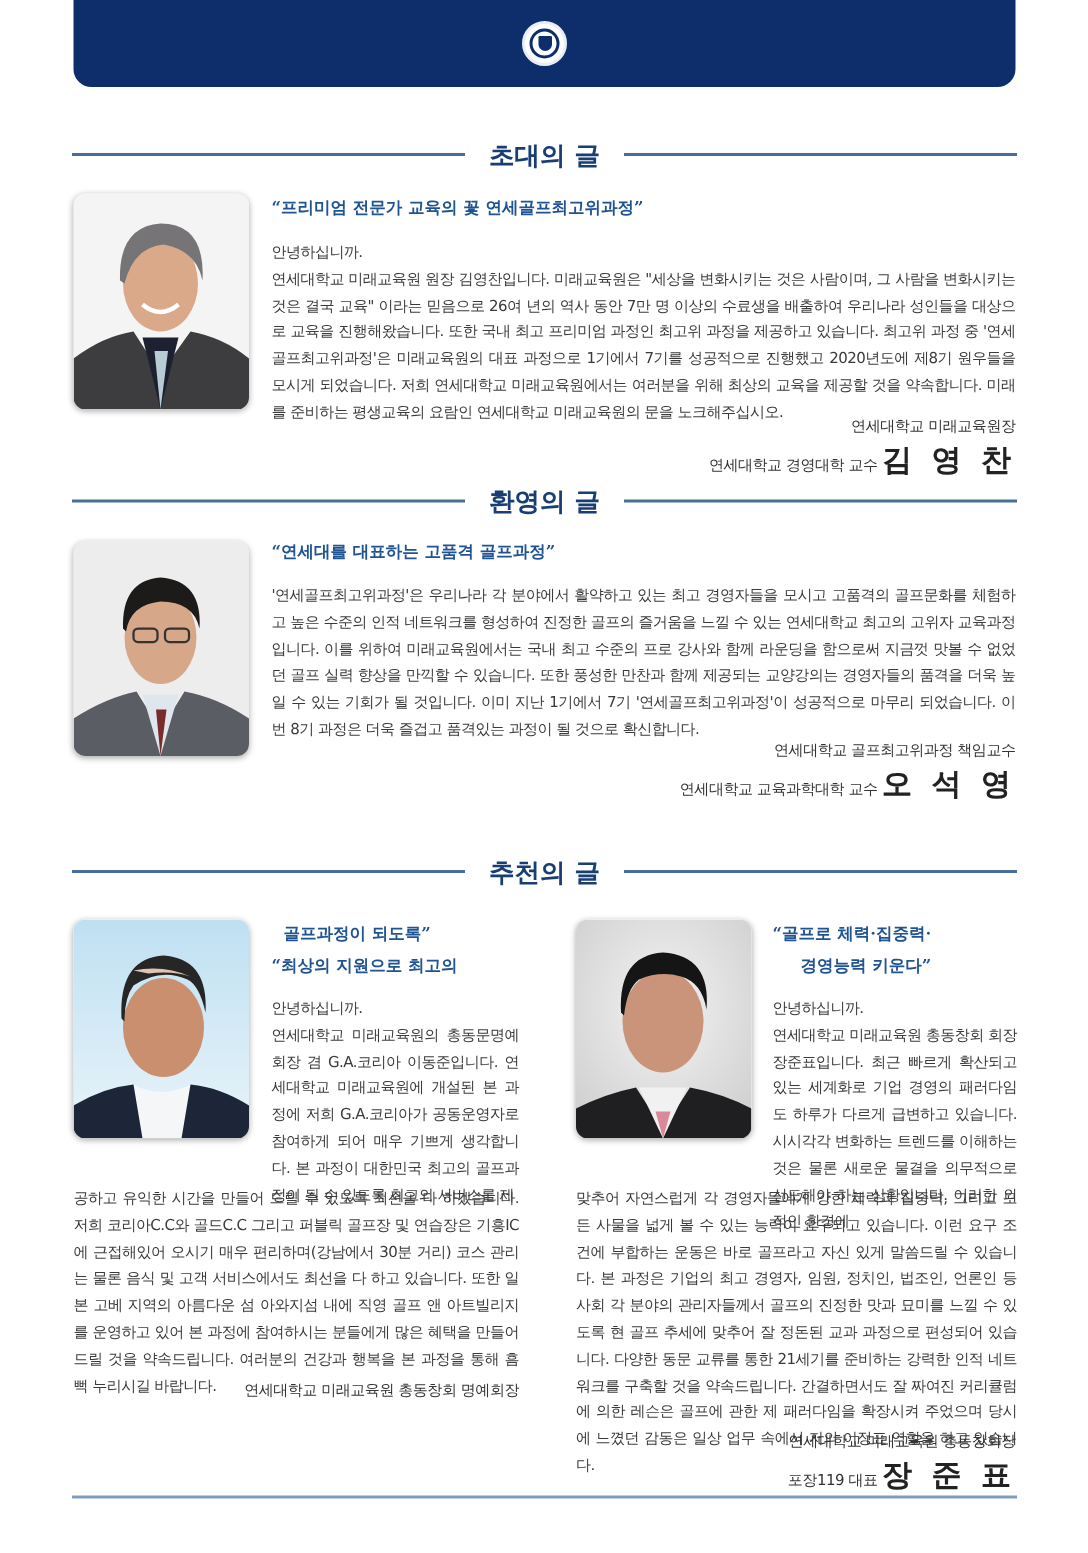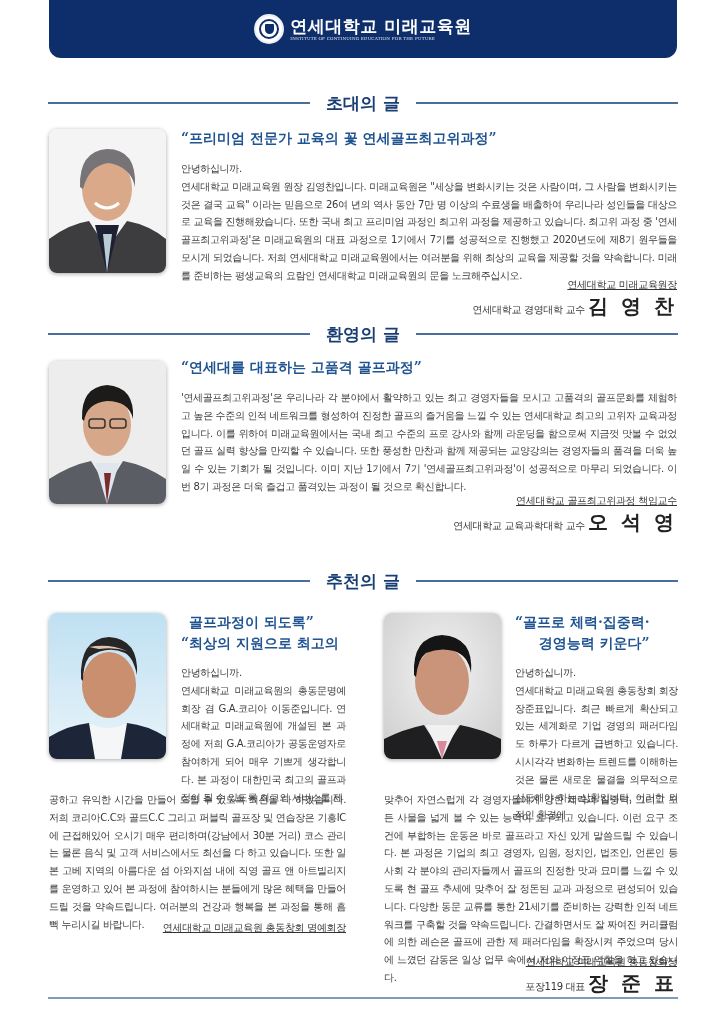--- a/index.html
+++ b/index.html
@@ -35,49 +35,45 @@
   }
 
   .photo {
     position: absolute; width: 117px; border-radius: 8px; overflow: hidden;
     box-shadow: 0 1px 4px rgba(0,0,0,0.35);
   }
   .photo svg { display: block; width: 100%; height: 100%; }
 
   .quote-title {
     position: absolute; color: #1f5391; font-family: "DejaVu Serif", serif;
-    font-size: 14px; font-weight: bold; line-height: 21px; white-space: nowrap;
+    font-size: 11px; font-weight: bold; line-height: 21px; white-space: nowrap;
   }
 
   .body-text {
     position: absolute; font-size: 10px; line-height: 17.8px; color: #3a3a3a;
     text-align: justify; letter-spacing: -0.35px;
   }
   .body-text p { margin: 0; }
 
   .sig { position: absolute; text-align: right; font-size: 10px; color: #333; letter-spacing: -0.3px; }
-  .sig .line1 { line-height: 18px; text-decoration: underline; }
+  .sig .line1 { line-height: 18px; }
   .sig .line2 { line-height: 24px; }
   .sig .name { font-family: "DejaVu Serif", serif; font-size: 20px; font-weight: bold; letter-spacing: 3px; color: #222; margin-left: 3px; }
 
   .divider { position: absolute; height: 2px; background: #7f9cbf; }
 </style>
 </head>
 <body>
 
 <div class="header">
   <div class="logo-wrap">
     <div class="seal">
       <div class="seal-inner">
           <div class="seal-shield"></div>
         </div>
-    </div>
-    <div class="logo-text">
-      <div class="logo-title">연세대학교 미래교육원</div>
-      <div class="logo-sub">INSTITUTE OF CONTINUING EDUCATION FOR THE FUTURE</div>
     </div>
   </div>
 </div>
 
 <div class="section-heading" style="top:91px;">
   <div class="rule"></div>
   <div class="title">초대의 글</div>
   <div class="rule"></div>
 </div>
 

